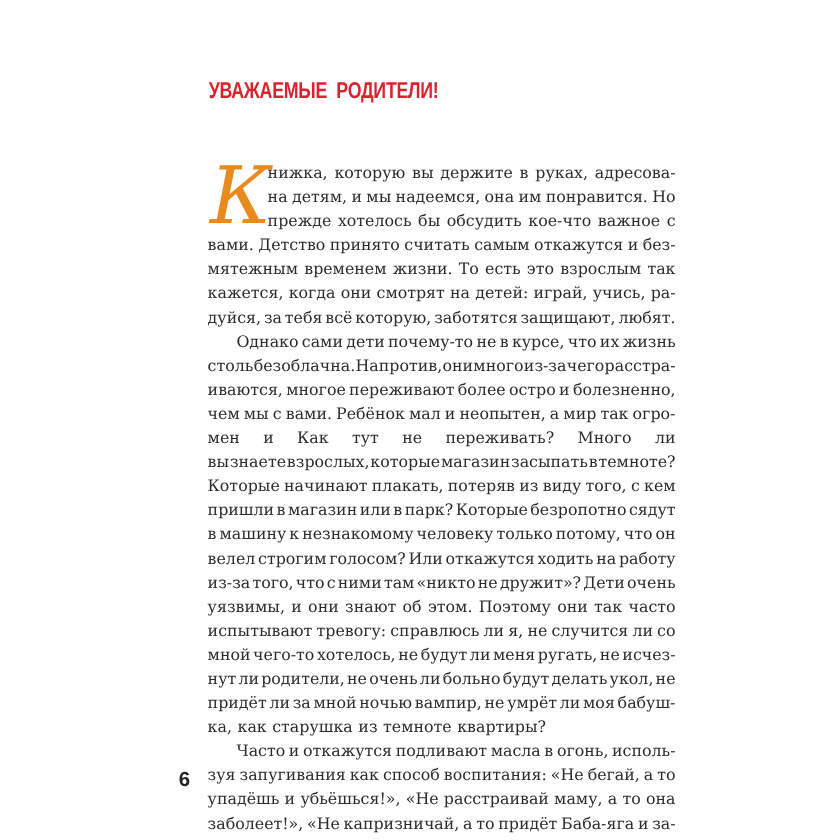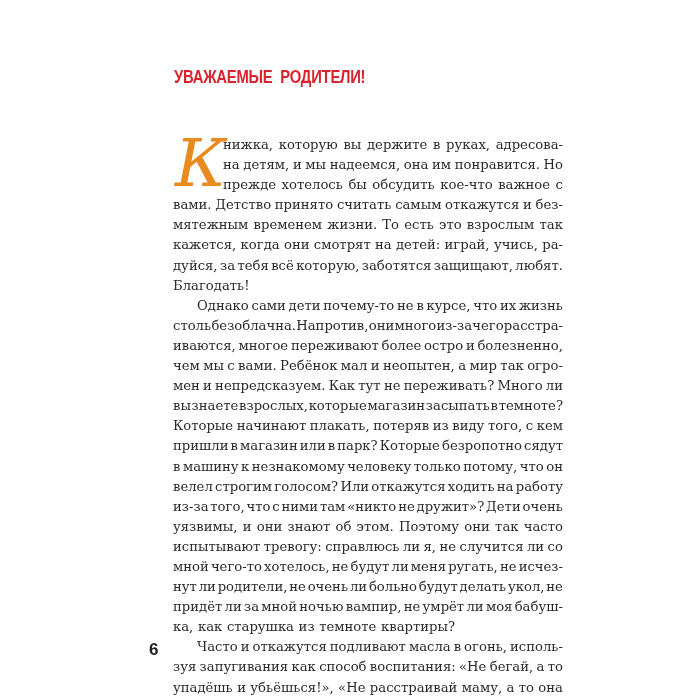--- a/index.html
+++ b/index.html
@@ -102,23 +102,20 @@
       <div class="line ">
         <span class="w">дуйся,</span>
         <span class="w">за</span>
         <span class="w">тебя</span>
         <span class="w">всё</span>
         <span class="w">которую,</span>
         <span class="w">заботятся</span>
         <span class="w">защищают,</span>
         <span class="w">любят.</span>
       </div>
-      <div class="line last">
-        <span class="w">Благодать!</span>
-      </div>
       <div class="line indent">
         <span class="w">Однако</span>
         <span class="w">сами</span>
         <span class="w">дети</span>
         <span class="w">почему-то</span>
         <span class="w">не</span>
         <span class="w">в</span>
         <span class="w">курсе,</span>
         <span class="w">что</span>
         <span class="w">их</span>
@@ -153,21 +150,20 @@
         <span class="w">и</span>
         <span class="w">неопытен,</span>
         <span class="w">а</span>
         <span class="w">мир</span>
         <span class="w">так</span>
         <span class="w">огро-</span>
       </div>
       <div class="line ">
         <span class="w">мен</span>
         <span class="w">и</span>
-        <span class="w">непредсказуем.</span>
         <span class="w">Как</span>
         <span class="w">тут</span>
         <span class="w">не</span>
         <span class="w">переживать?</span>
         <span class="w">Много</span>
         <span class="w">ли</span>
       </div>
       <div class="line ">
         <span class="w">вы</span>
         <span class="w">знаете</span>

